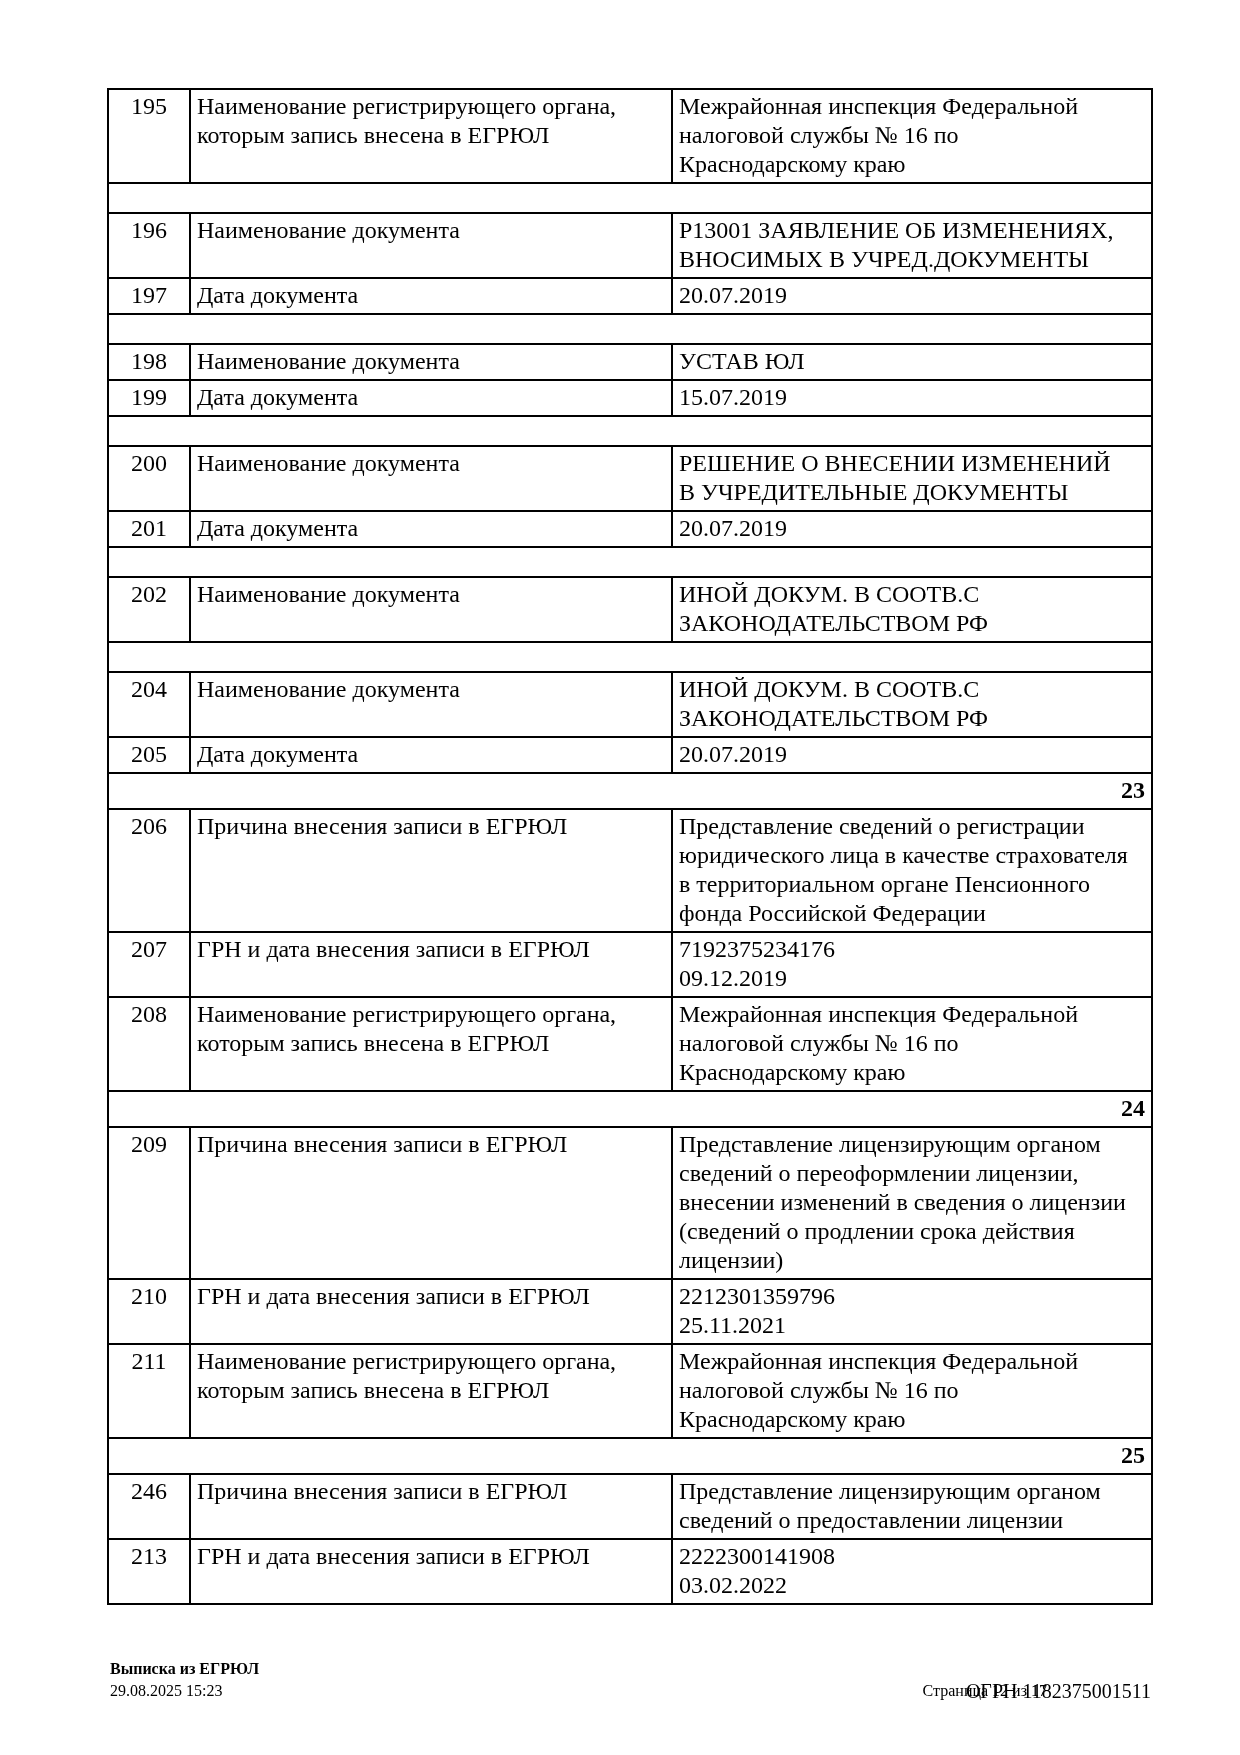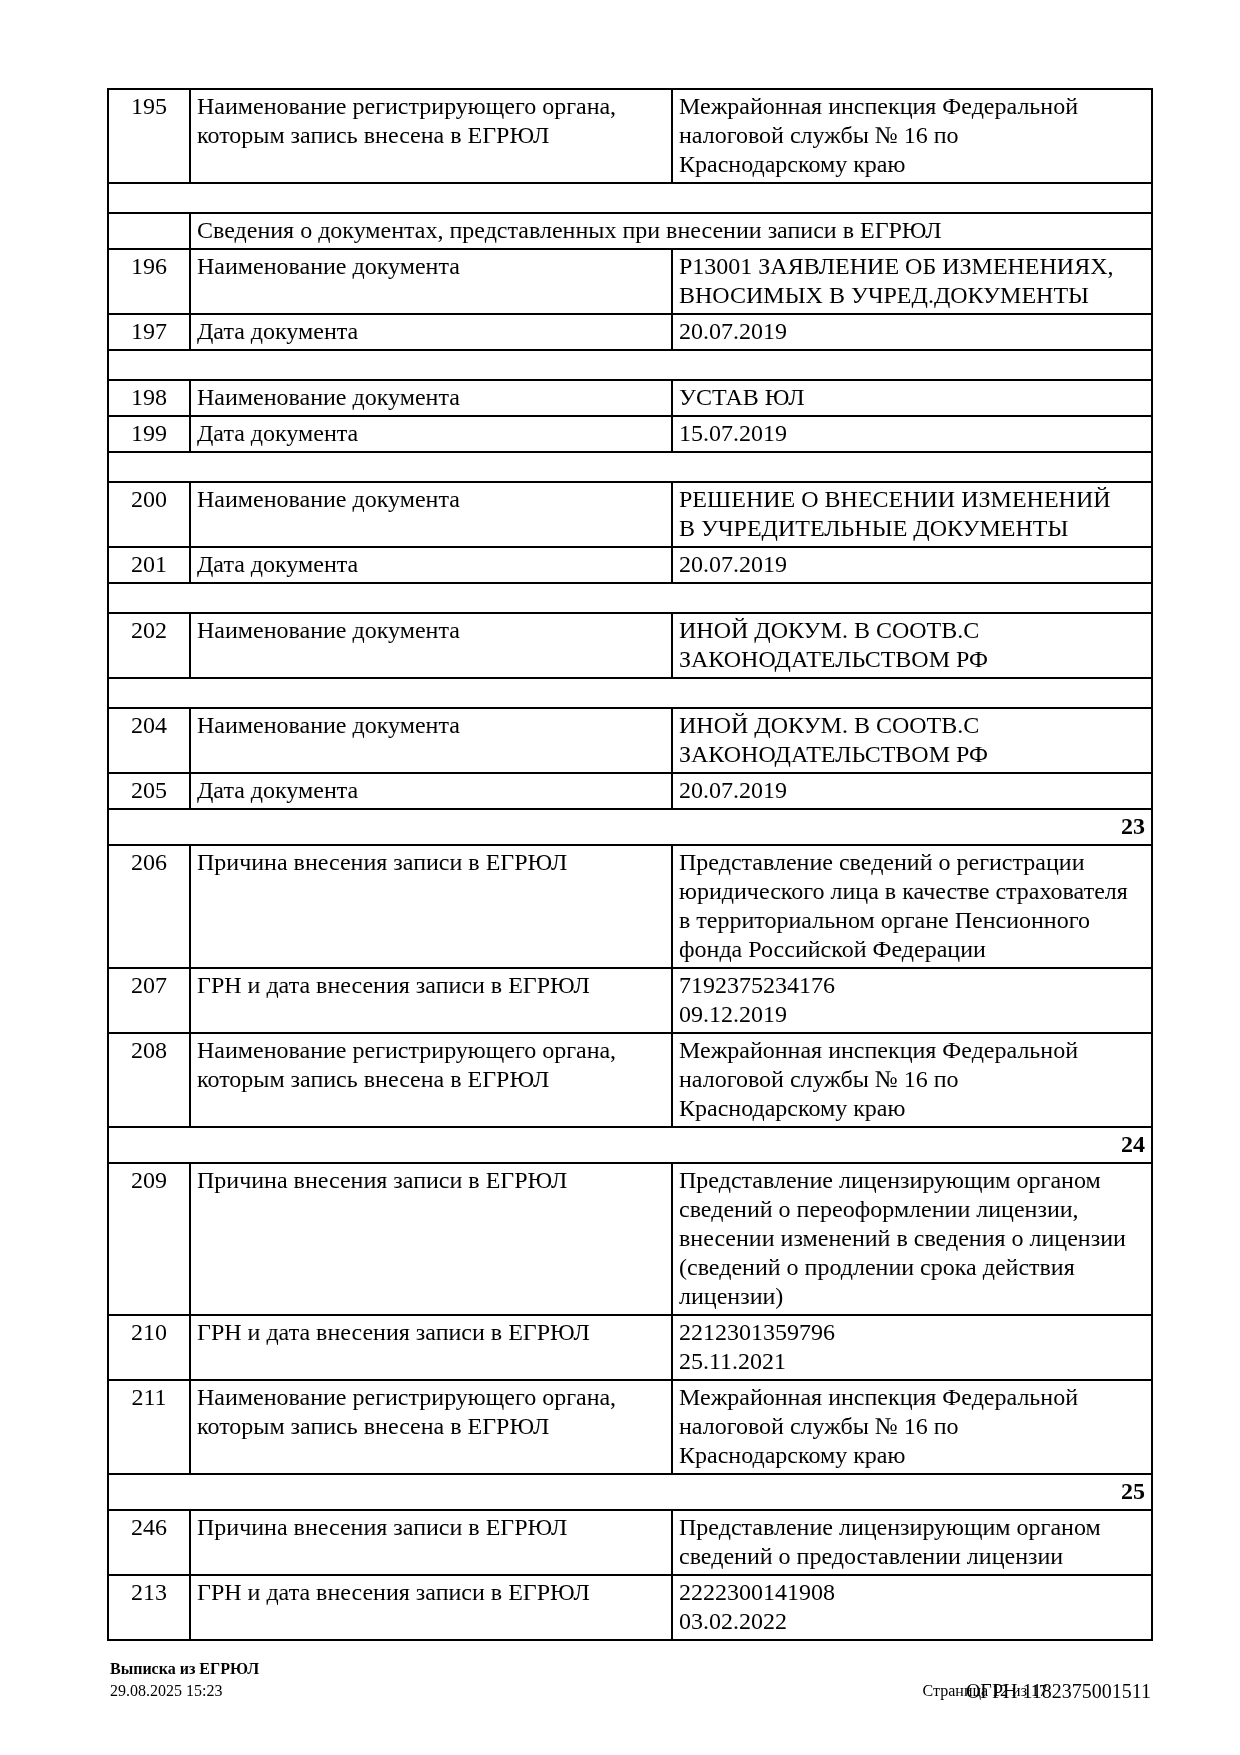--- a/index.html
+++ b/index.html
@@ -100,24 +100,20 @@
           <td class="label">Наименование регистрирующего органа,
 которым запись внесена в ЕГРЮЛ</td>
           <td class="value">Межрайонная инспекция Федеральной
 налоговой службы № 16 по
 Краснодарскому краю</td>
         </tr>
         <tr class="gap">
           <td colspan="3"></td>
         </tr>
         <tr>
-          <td class="num"></td>
-          <td class="subheader" colspan="2">Сведения о документах, представленных при внесении записи в ЕГРЮЛ</td>
-        </tr>
-        <tr>
           <td class="num">196</td>
           <td class="label">Наименование документа</td>
           <td class="value">Р13001 ЗАЯВЛЕНИЕ ОБ ИЗМЕНЕНИЯХ,
 ВНОСИМЫХ В УЧРЕД.ДОКУМЕНТЫ</td>
         </tr>
         <tr>
           <td class="num">197</td>
           <td class="label">Дата документа</td>
           <td class="value">20.07.2019</td>
         </tr>

